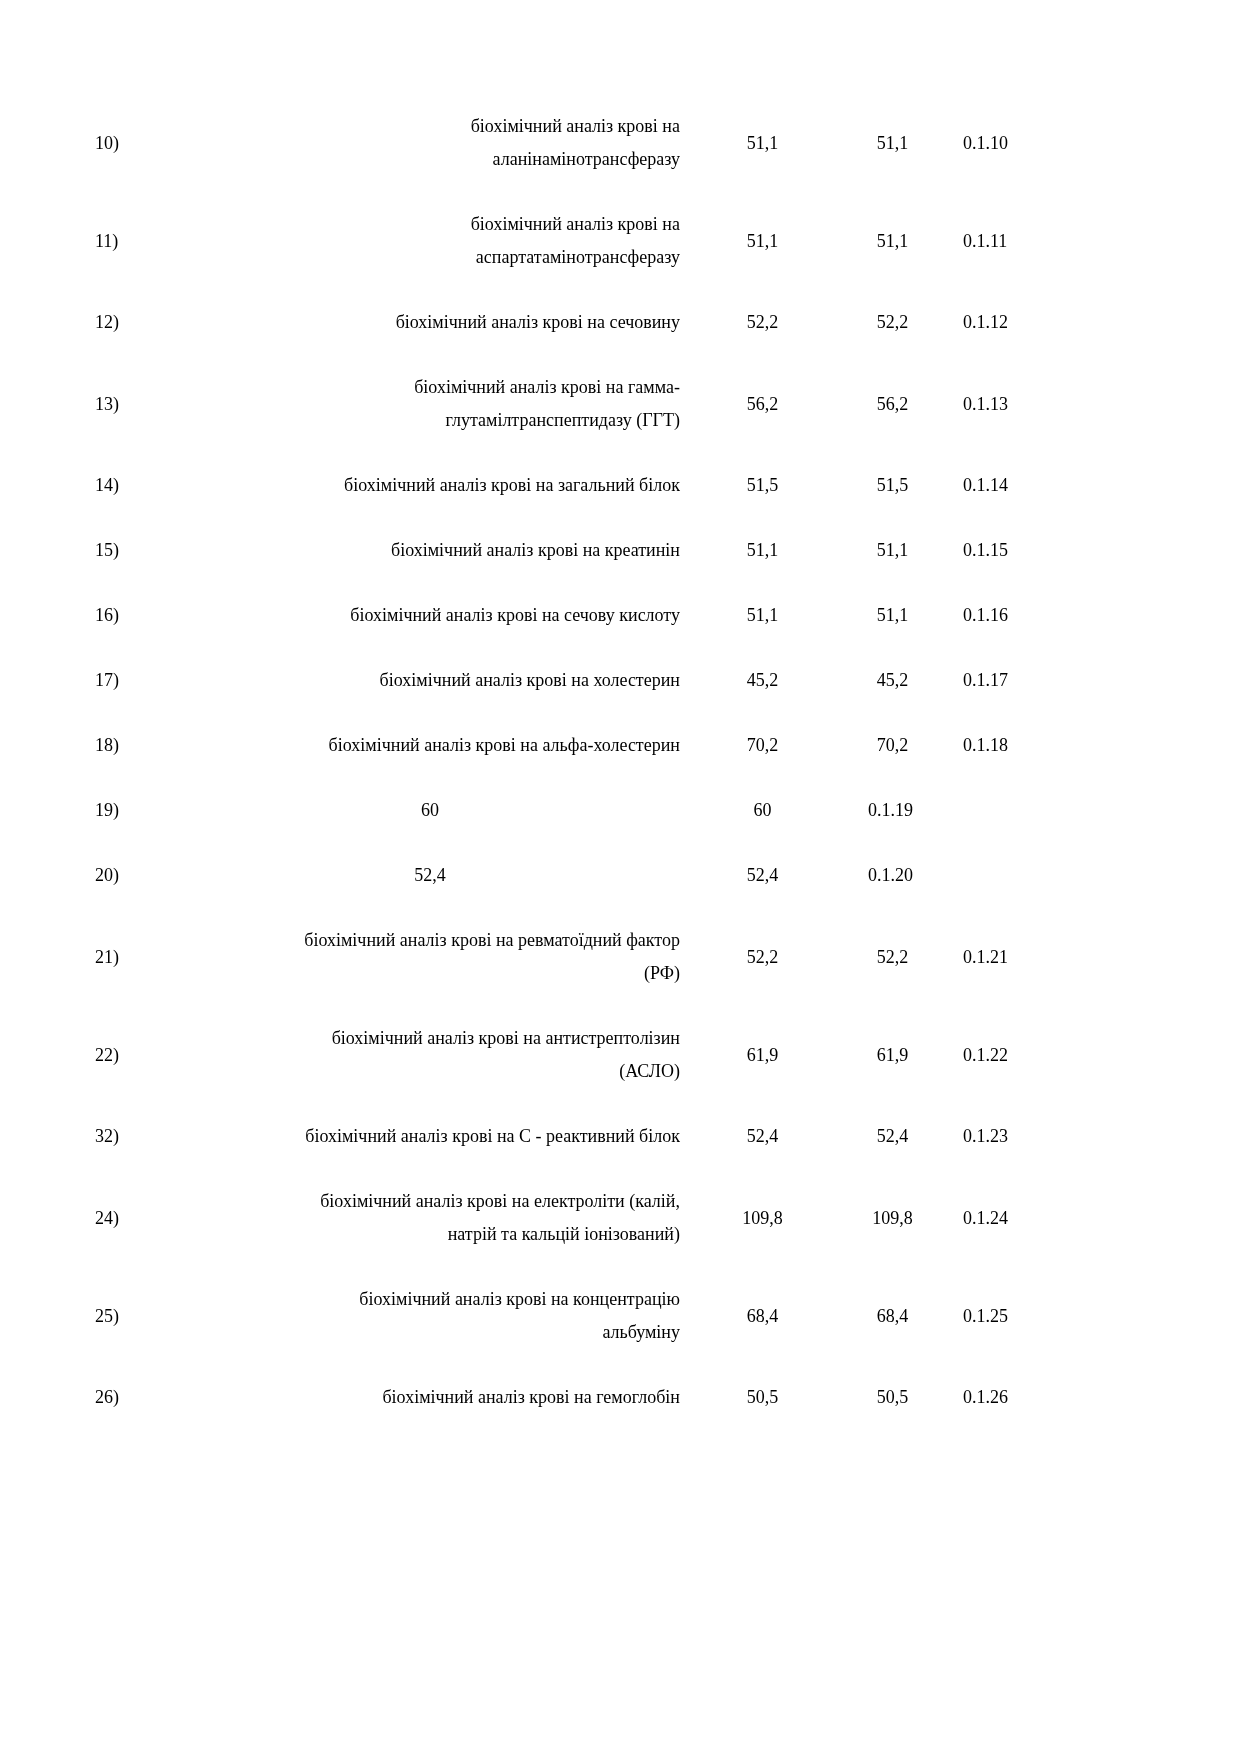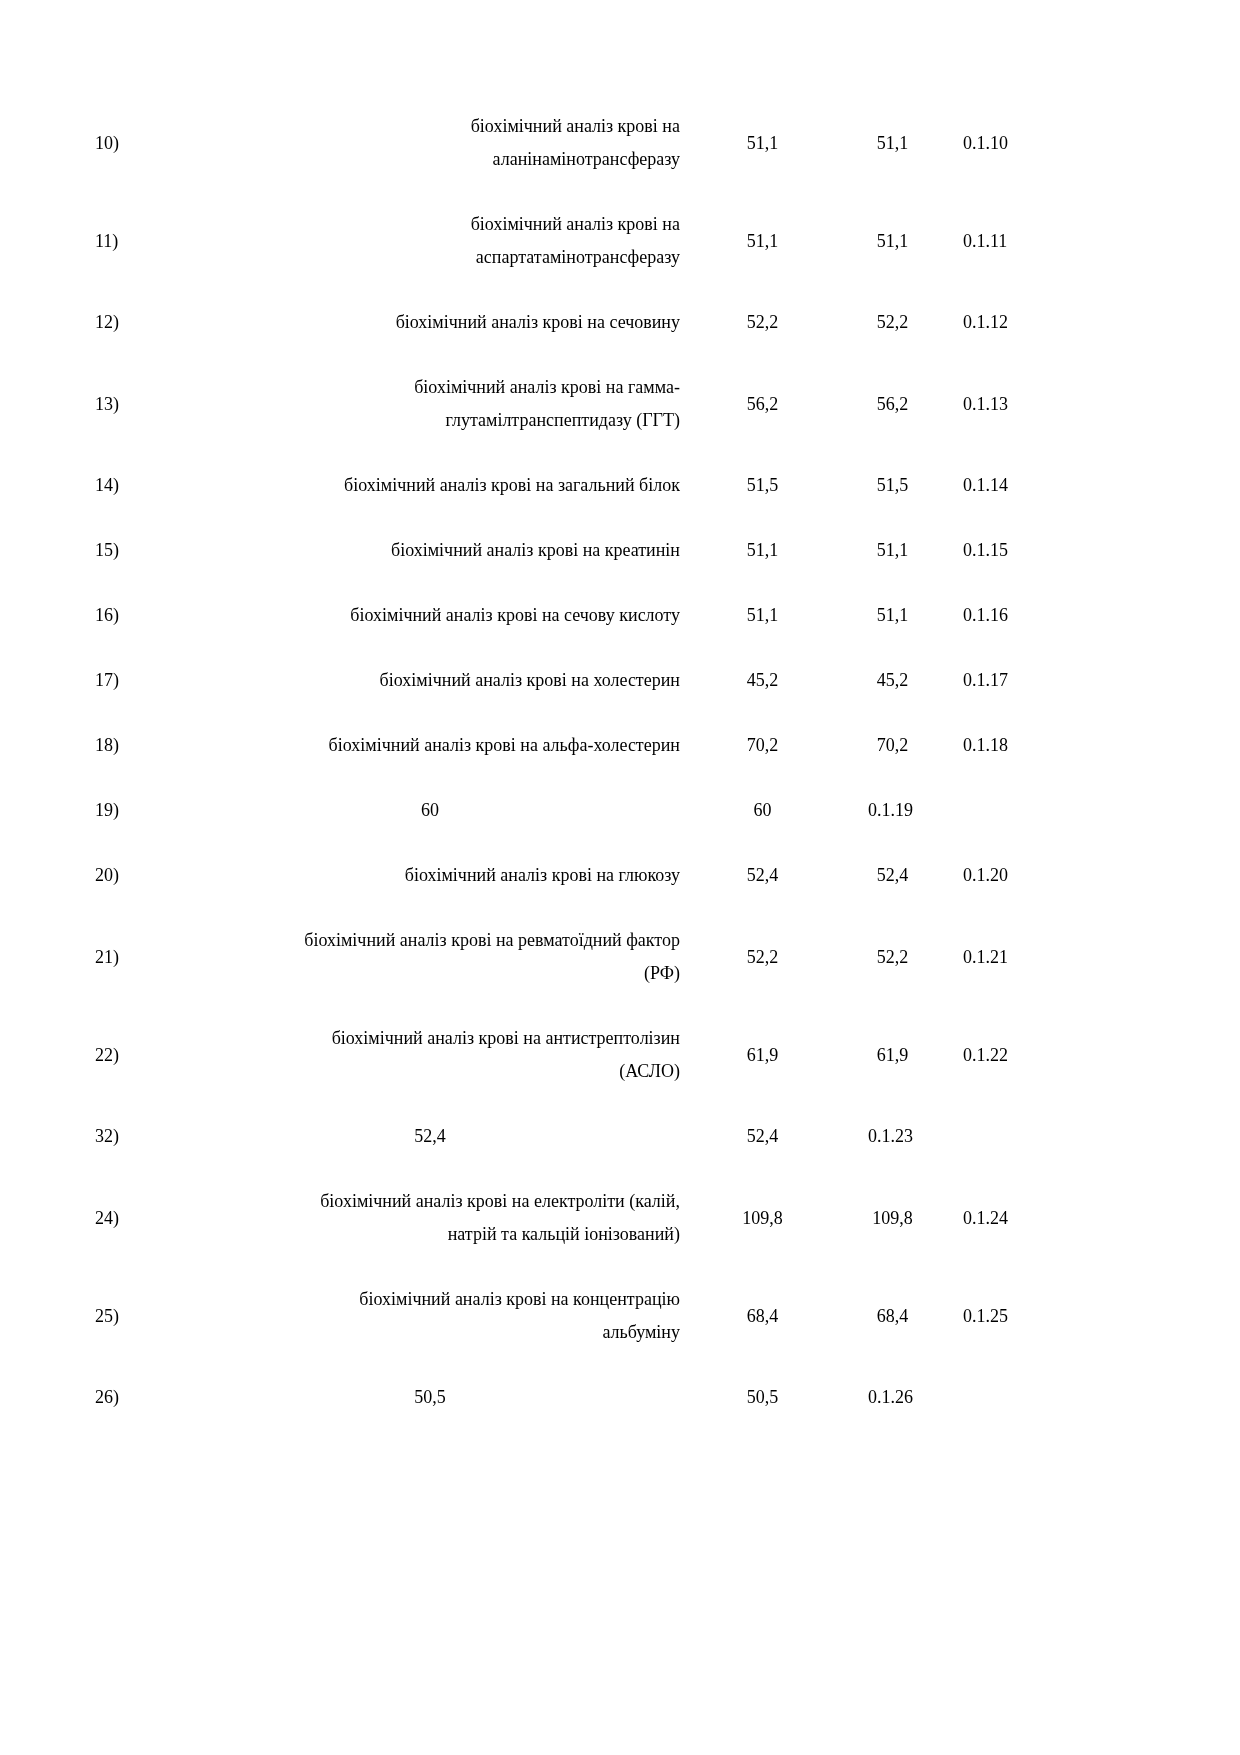--- a/index.html
+++ b/index.html
@@ -110,21 +110,20 @@
 
       <div class="row">
         <div class="cell-num">19)</div>
         <div class="cell-val">60</div>
         <div class="cell-val">60</div>
         <div class="cell-code">0.1.19</div>
       </div>
 
       <div class="row">
         <div class="cell-num">20)</div>
-        <div class="cell-desc">біохімічний аналіз крові на глюкозу</div>
         <div class="cell-val">52,4</div>
         <div class="cell-val">52,4</div>
         <div class="cell-code">0.1.20</div>
       </div>
 
       <div class="row">
         <div class="cell-num">21)</div>
         <div class="cell-desc">біохімічний аналіз крові на ревматоїдний фактор
 (РФ)</div>
         <div class="cell-val">52,2</div>
@@ -136,20 +135,21 @@
         <div class="cell-num">22)</div>
         <div class="cell-desc">біохімічний аналіз крові на антистрептолізин
 (АСЛО)</div>
         <div class="cell-val">61,9</div>
         <div class="cell-val">61,9</div>
         <div class="cell-code">0.1.22</div>
       </div>
 
       <div class="row">
         <div class="cell-num">32)</div>
+        <div class="cell-desc">біохімічний аналіз крові на С - реактивний білок</div>
         <div class="cell-val">52,4</div>
         <div class="cell-val">52,4</div>
         <div class="cell-code">0.1.23</div>
       </div>
 
       <div class="row">
         <div class="cell-num">24)</div>
         <div class="cell-desc">біохімічний аналіз крові на електроліти (калій,
 натрій та кальцій іонізований)</div>
         <div class="cell-val">109,8</div>
@@ -161,18 +161,19 @@
         <div class="cell-num">25)</div>
         <div class="cell-desc">біохімічний аналіз крові на концентрацію
 альбуміну</div>
         <div class="cell-val">68,4</div>
         <div class="cell-val">68,4</div>
         <div class="cell-code">0.1.25</div>
       </div>
 
       <div class="row">
         <div class="cell-num">26)</div>
+        <div class="cell-desc">біохімічний аналіз крові на гемоглобін</div>
         <div class="cell-val">50,5</div>
         <div class="cell-val">50,5</div>
         <div class="cell-code">0.1.26</div>
       </div>
     </div>
 </div>
 
 </body></html>

